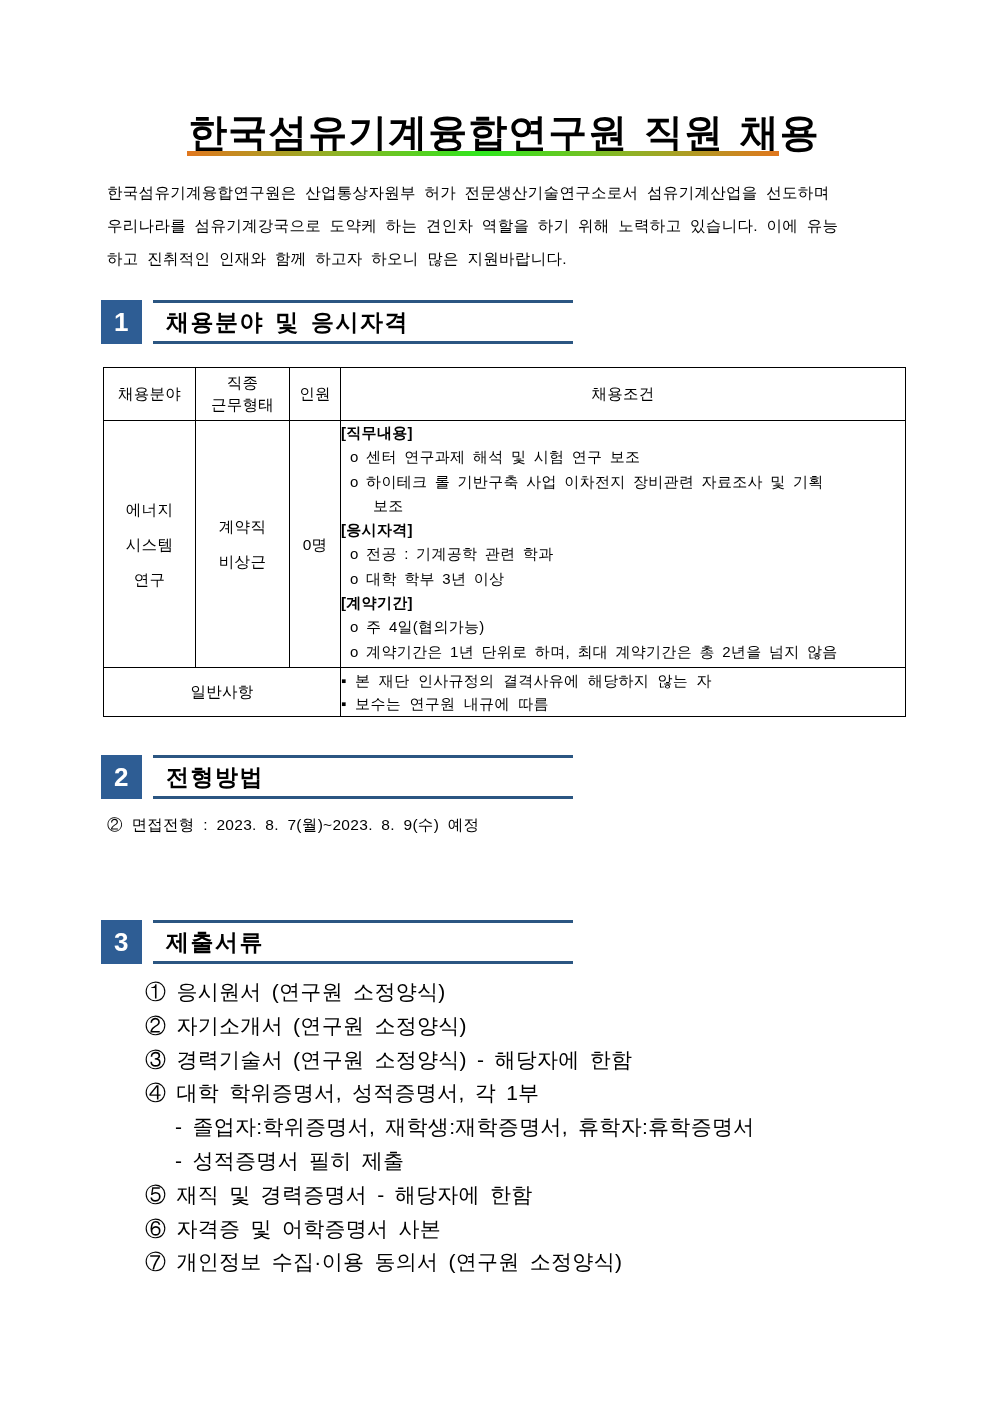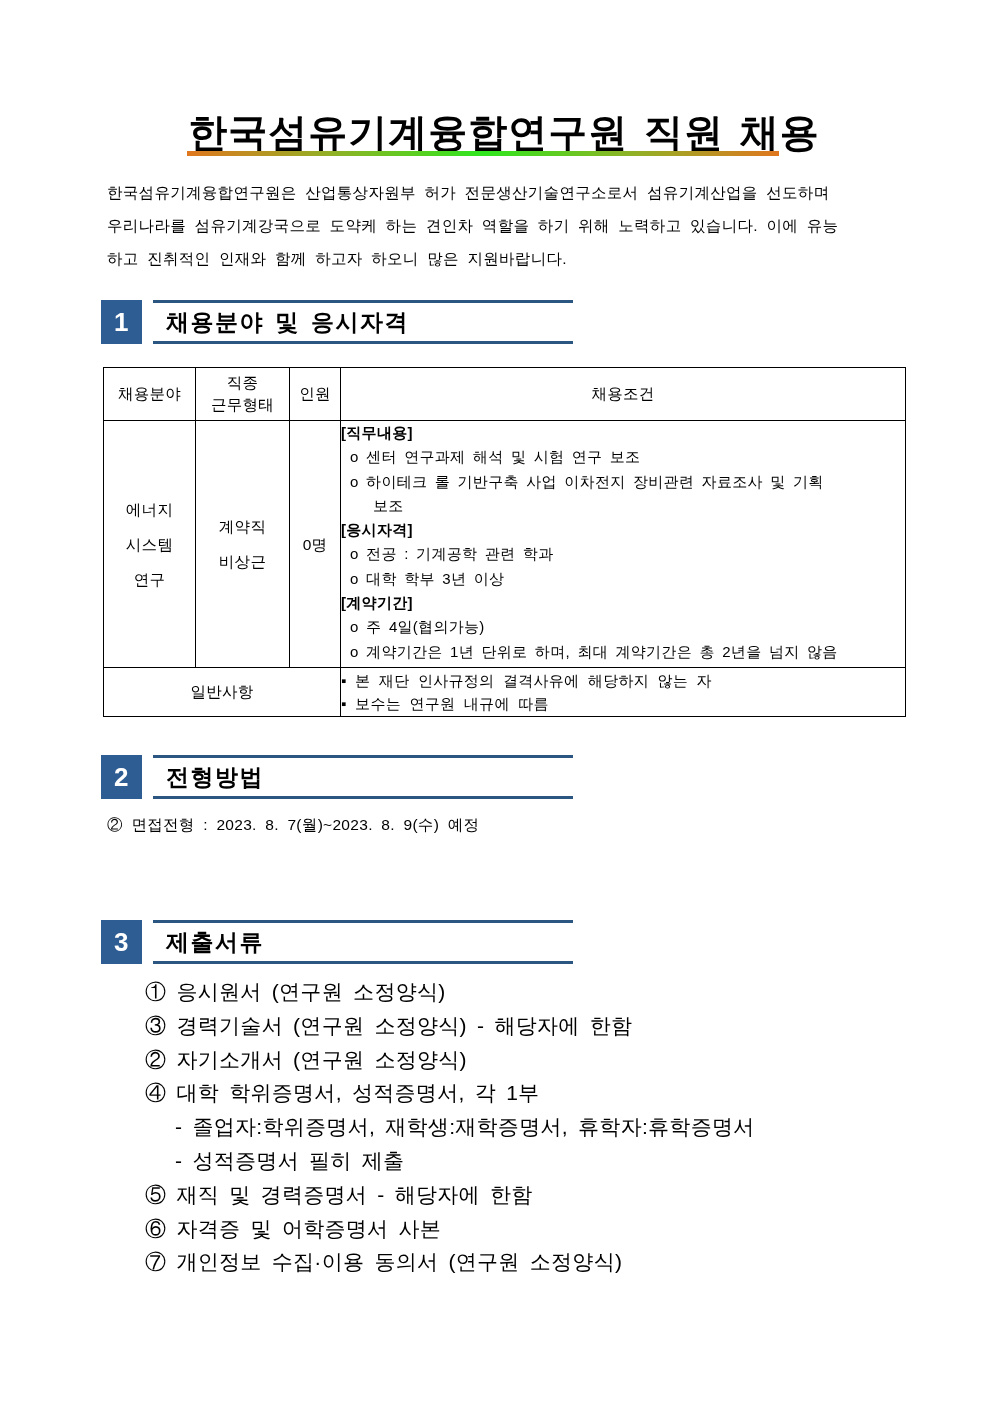--- a/index.html
+++ b/index.html
@@ -161,22 +161,22 @@
     <div class="method-item">② 면접전형 : 2023. 8. 7(월)~2023. 8. 9(수) 예정</div>
   </div>
 
   <div class="sec sec3">
     <div class="sec-num">3</div>
     <div class="sec-band">제출서류</div>
   </div>
 
   <div class="docs-list">
     <div class="doc-item">① 응시원서 (연구원 소정양식)</div>
+    <div class="doc-item">② 자기소개서 (연구원 소정양식)</div>
     <div class="doc-item">③ 경력기술서 (연구원 소정양식) - 해당자에 한함</div>
-    <div class="doc-item">② 자기소개서 (연구원 소정양식)</div>
     <div class="doc-item">④ 대학 학위증명서, 성적증명서, 각 1부</div>
     <div class="doc-item doc-sub">- 졸업자:학위증명서,   재학생:재학증명서,   휴학자:휴학증명서</div>
     <div class="doc-item doc-sub">- 성적증명서 필히 제출</div>
     <div class="doc-item">⑤ 재직 및 경력증명서 - 해당자에 한함</div>
     <div class="doc-item">⑥ 자격증 및 어학증명서 사본</div>
     <div class="doc-item">⑦ 개인정보 수집·이용 동의서 (연구원 소정양식)</div>
   </div>
 
 </div>
 

